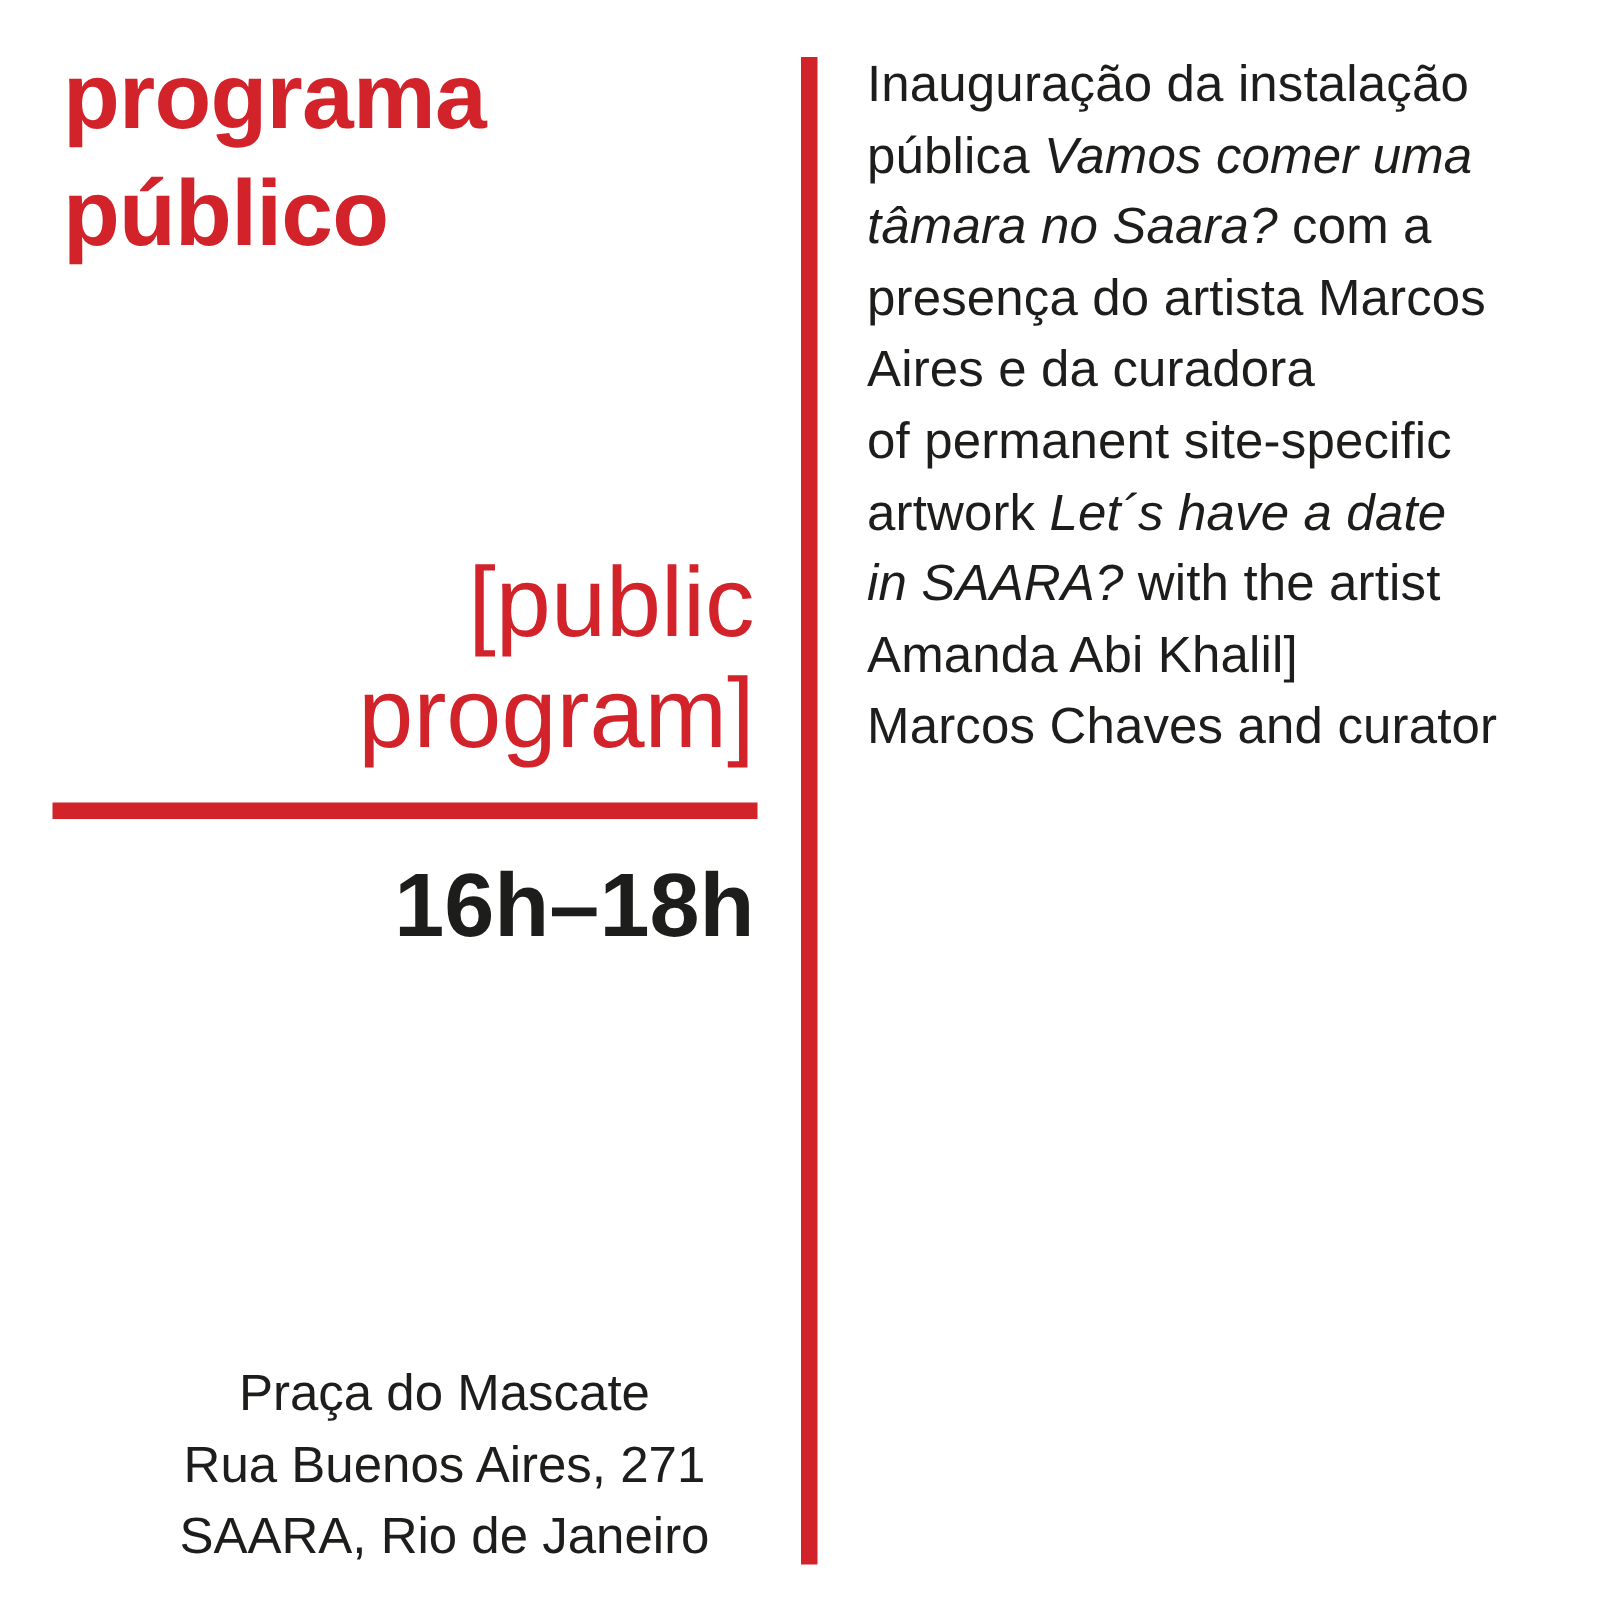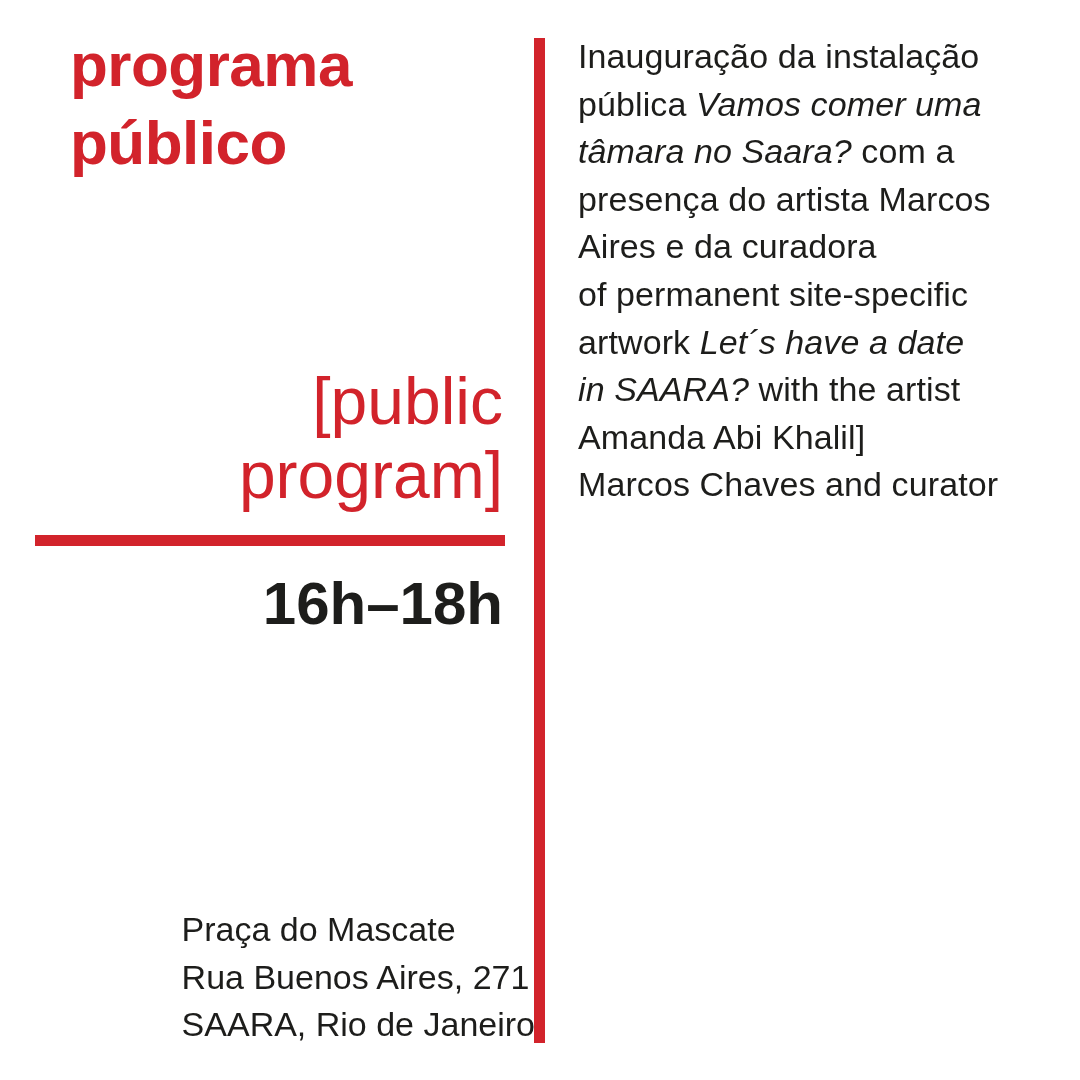--- a/index.html
+++ b/index.html
@@ -18,21 +18,20 @@
   }
   .poster{position:absolute;inset:0;}
 
   
   .title-pt{
     position:absolute;left:42px;top:26px;
     font-size:62px;font-weight:700;line-height:78px;
     color:var(--accent);
     letter-spacing:-0.5px;
     white-space:nowrap;
-    margin-left:28px;
   }
   .title-en{
     position:absolute;right:577px;top:364px;
     font-size:66px;font-weight:300;line-height:74px;
     color:var(--accent);
     text-align:right;
     letter-spacing:0px;
     white-space:nowrap;
   }
   .red-rule{
@@ -41,24 +40,24 @@
     background:var(--accent);
   }
   .event-datetime{
     position:absolute;right:577px;top:564px;
     font-size:60px;font-weight:700;line-height:80px;
     color:var(--ink);
     text-align:right;
     white-space:nowrap;
   }
   .event-address{
-    position:absolute;right:545px;top:906px;
+    position:absolute;right:607px;top:906px;
     font-size:34px;font-weight:400;line-height:47.5px;
     color:var(--ink);
-    text-align:left;
+    text-align:center;
     white-space:nowrap;
   }
 
   
   .vertical-divider{
     position:absolute;left:534px;top:38px;
     width:11px;height:1005px;
     background:var(--accent);
   }
 

